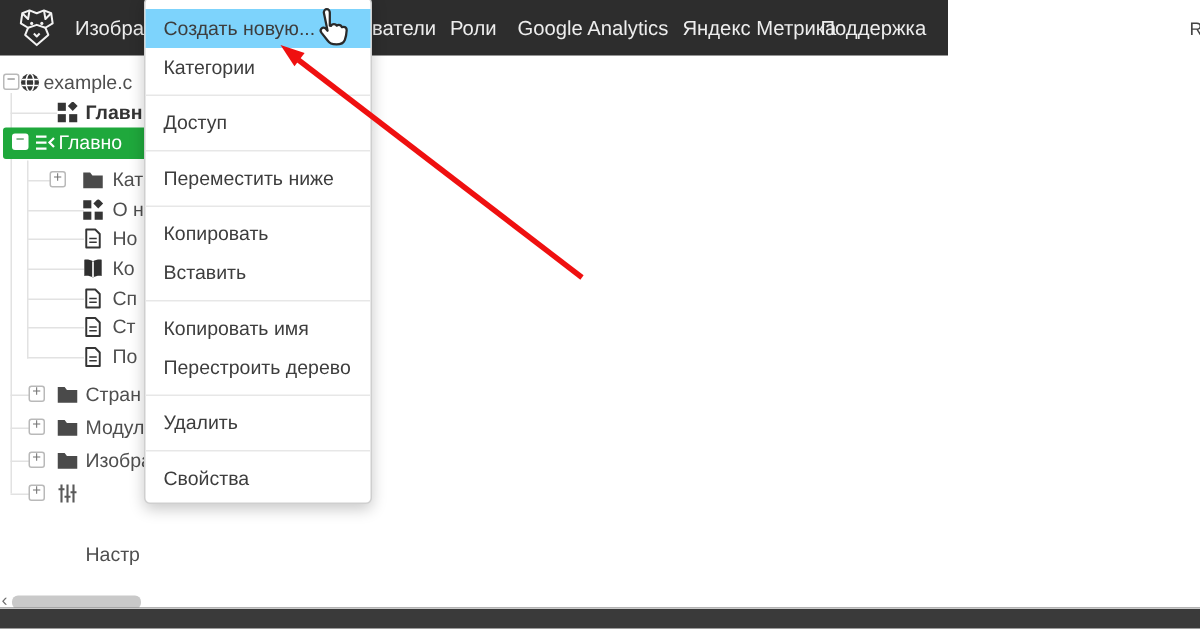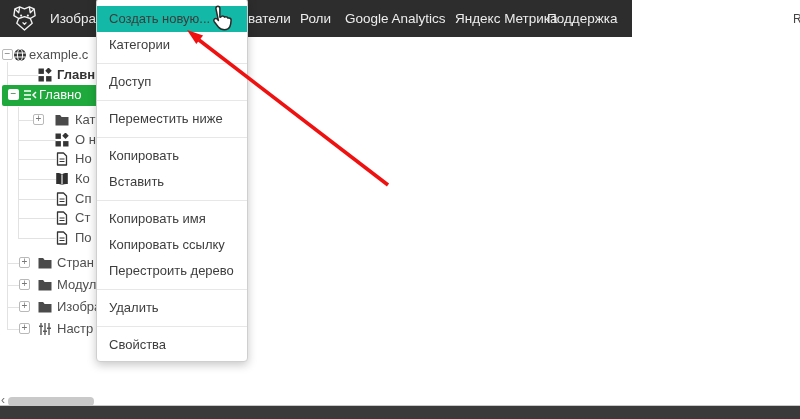--- a/index.html
+++ b/index.html
@@ -64,21 +64,21 @@
   .ctx-menu{
     position:absolute;left:96px;top:-2px;width:152px;box-sizing:border-box;
     background:#fff;border:1px solid #cfcfcf;border-radius:4px;
     box-shadow:0 3px 10px rgba(0,0,0,.22);
     padding:7px 0 3px 0;z-index:40;
   }
   .menu-item{
     height:26px;line-height:26px;padding:0 12px;font-size:13px;color:#3d3d3d;
     white-space:nowrap;overflow:hidden;cursor:pointer;
   }
-  .menu-item.hovered{background:#14b8a6;}
+  .menu-item.hovered{background:#7dd3fc;}
   .menu-sep{height:1px;background:#e7e7e7;margin:5px 0;}
 
   
   .overlay{position:absolute;left:0;top:0;width:800px;height:419px;z-index:60;pointer-events:none;}
 </style>
 </head>
 <body>
 
 <div id="app">
 
@@ -224,21 +224,21 @@
               <path d="M0.5 2h4.6l1.5 2h6.9v8.5H0.5z" fill="#4a4a4a"></path>
             </svg></span>
           <span class="tlabel" style="left: 57px;">Изобра</span>
         </div>
         <div class="tree-row" style="top: 282px;">
           <span class="exp" style="left: 19px;">+</span>
           <span class="ticon" style="left: 38px;"><svg viewBox="0 0 14 14" width="14" height="14" stroke="#5a5a5a" stroke-width="1.4" fill="none">
               <path d="M3 1v12M7 1v12M11 1v12"></path>
               <path d="M1 4.2h4M5 9.2h4M9 6.2h4"></path>
             </svg></span>
-          <span class="tlabel" style="left: 57px;">Настр</span>
+          <span class="tlabel" style="left: 57px; margin-top: 41px;">Настр</span>
         </div>
       </div>
   </div>
 
   <div class="hscroll-arrow">‹</div>
   <div class="hscroll-thumb"></div>
 
   <div class="footer"></div>
 
   <div class="ctx-menu" id="ctx-menu">
@@ -246,21 +246,20 @@
       <div class="menu-item">Категории</div>
       <div class="menu-sep"></div>
       <div class="menu-item">Доступ</div>
       <div class="menu-sep"></div>
       <div class="menu-item">Переместить ниже</div>
       <div class="menu-sep"></div>
       <div class="menu-item">Копировать</div>
       <div class="menu-item">Вставить</div>
       <div class="menu-sep"></div>
       <div class="menu-item">Копировать имя</div>
-      <div class="menu-item">Копировать ссылку</div>
       <div class="menu-item">Перестроить дерево</div>
       <div class="menu-sep"></div>
       <div class="menu-item">Удалить</div>
       <div class="menu-sep"></div>
       <div class="menu-item">Свойства</div>
     </div>
 
   <svg class="overlay" viewBox="0 0 800 419">
     <g>
       <line x1="388" y1="185" x2="199" y2="40" stroke="#ef1010" stroke-width="3.6"></line>

